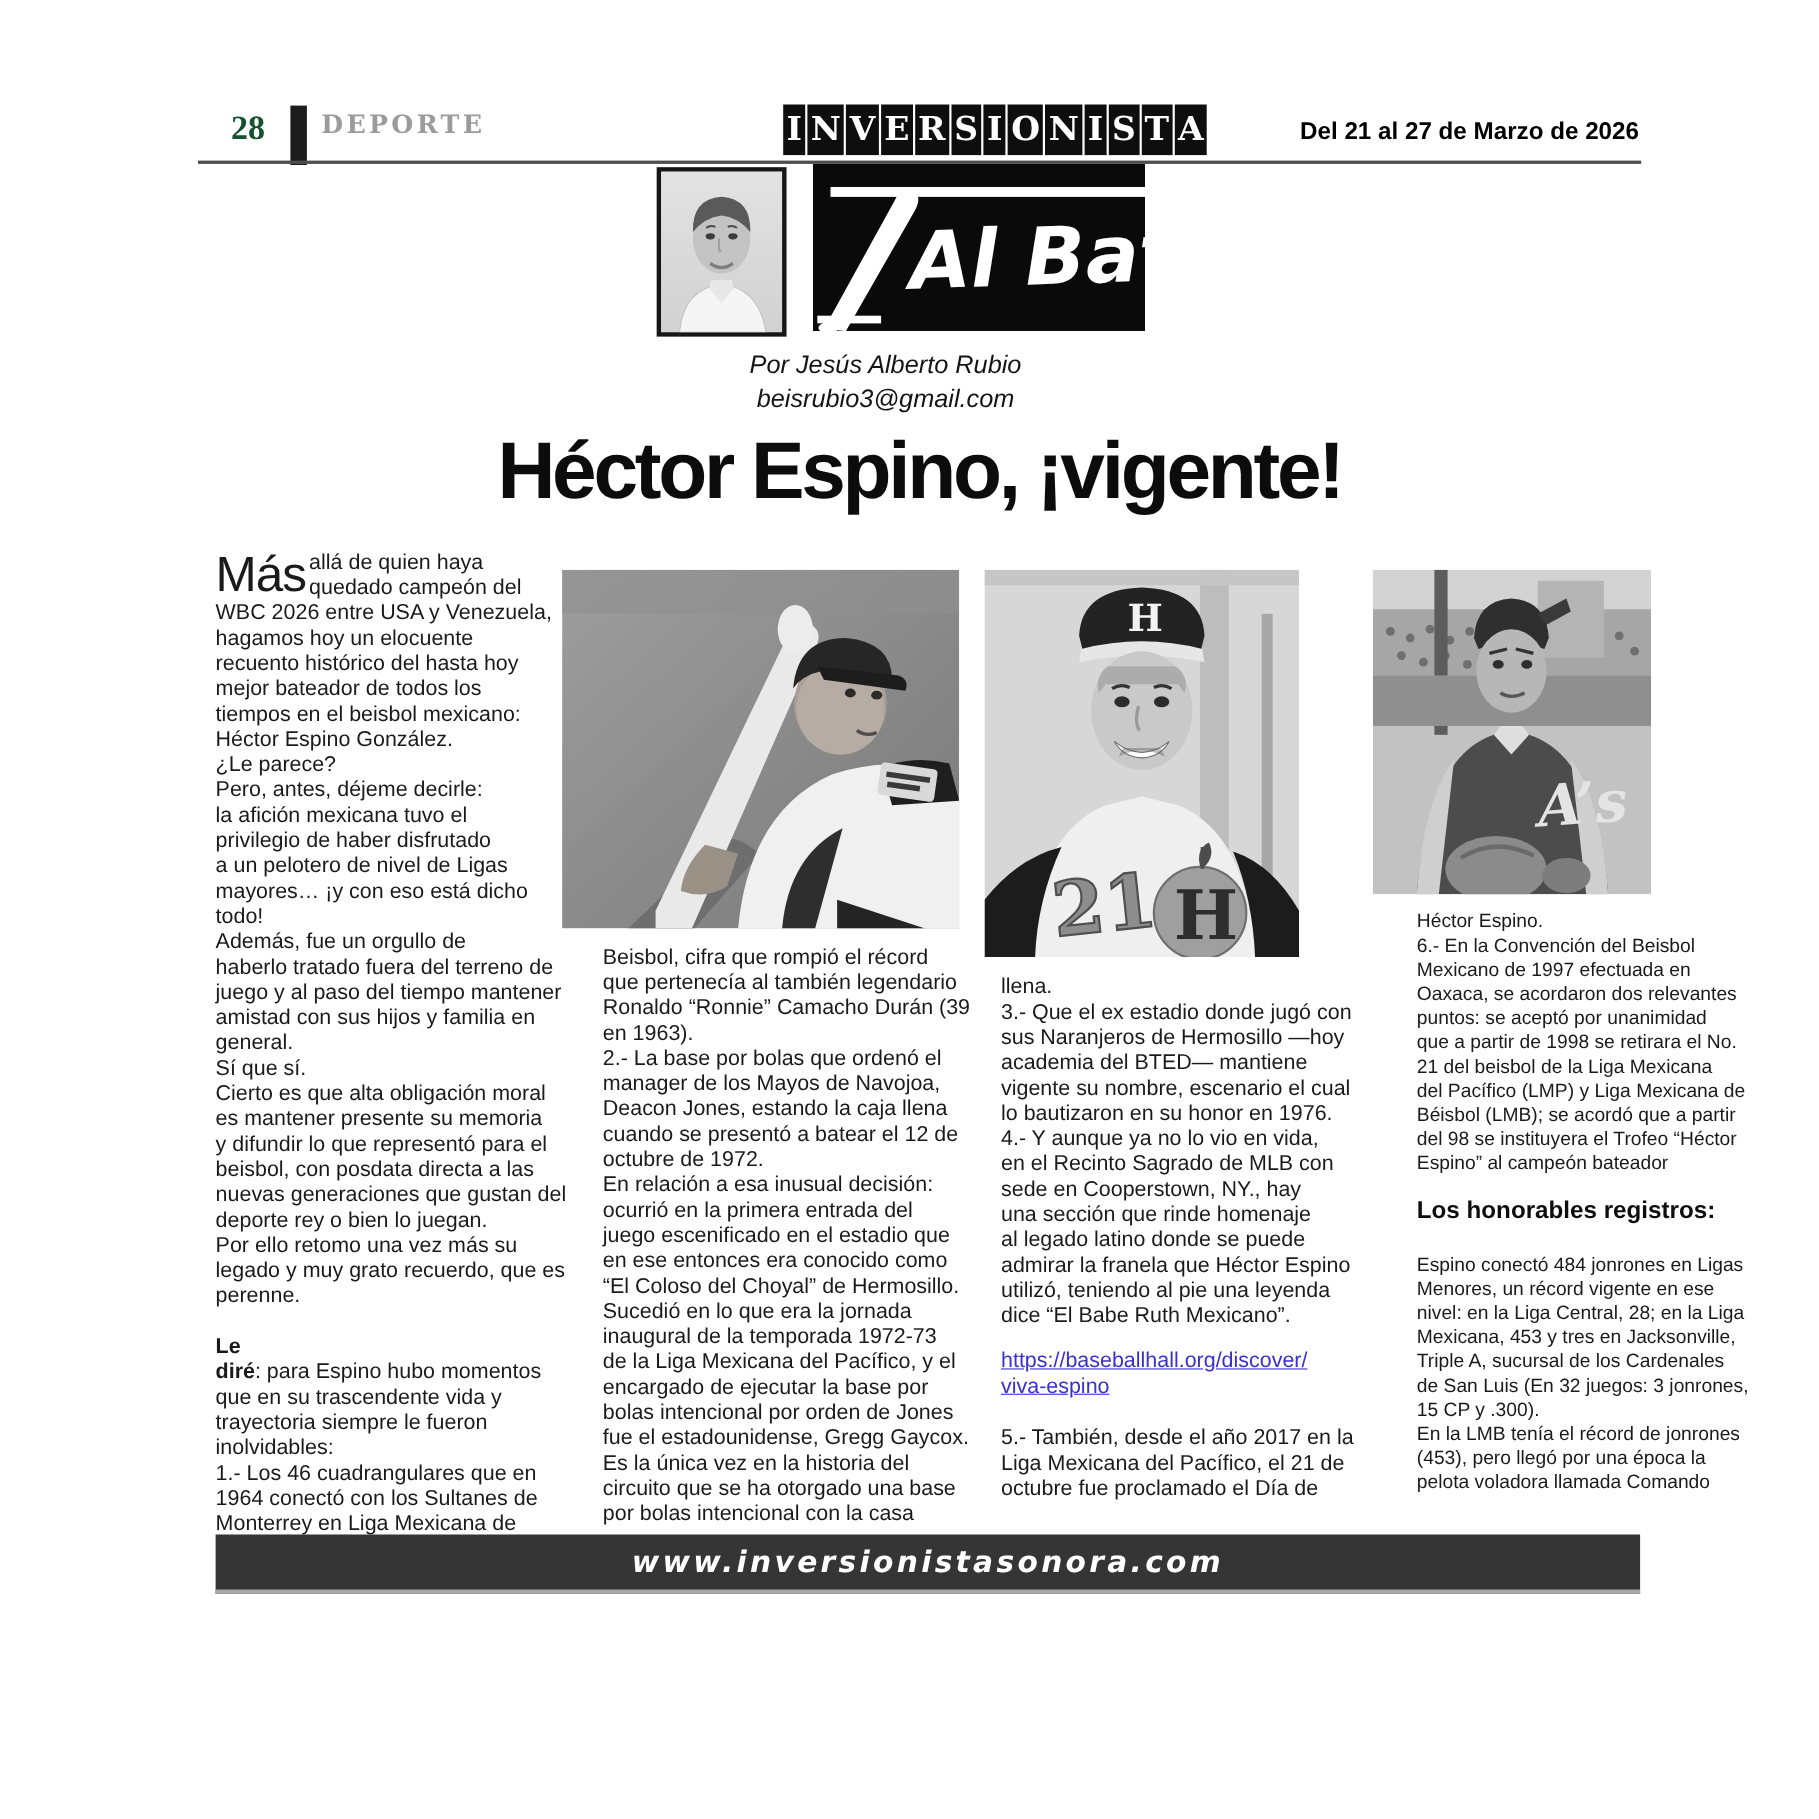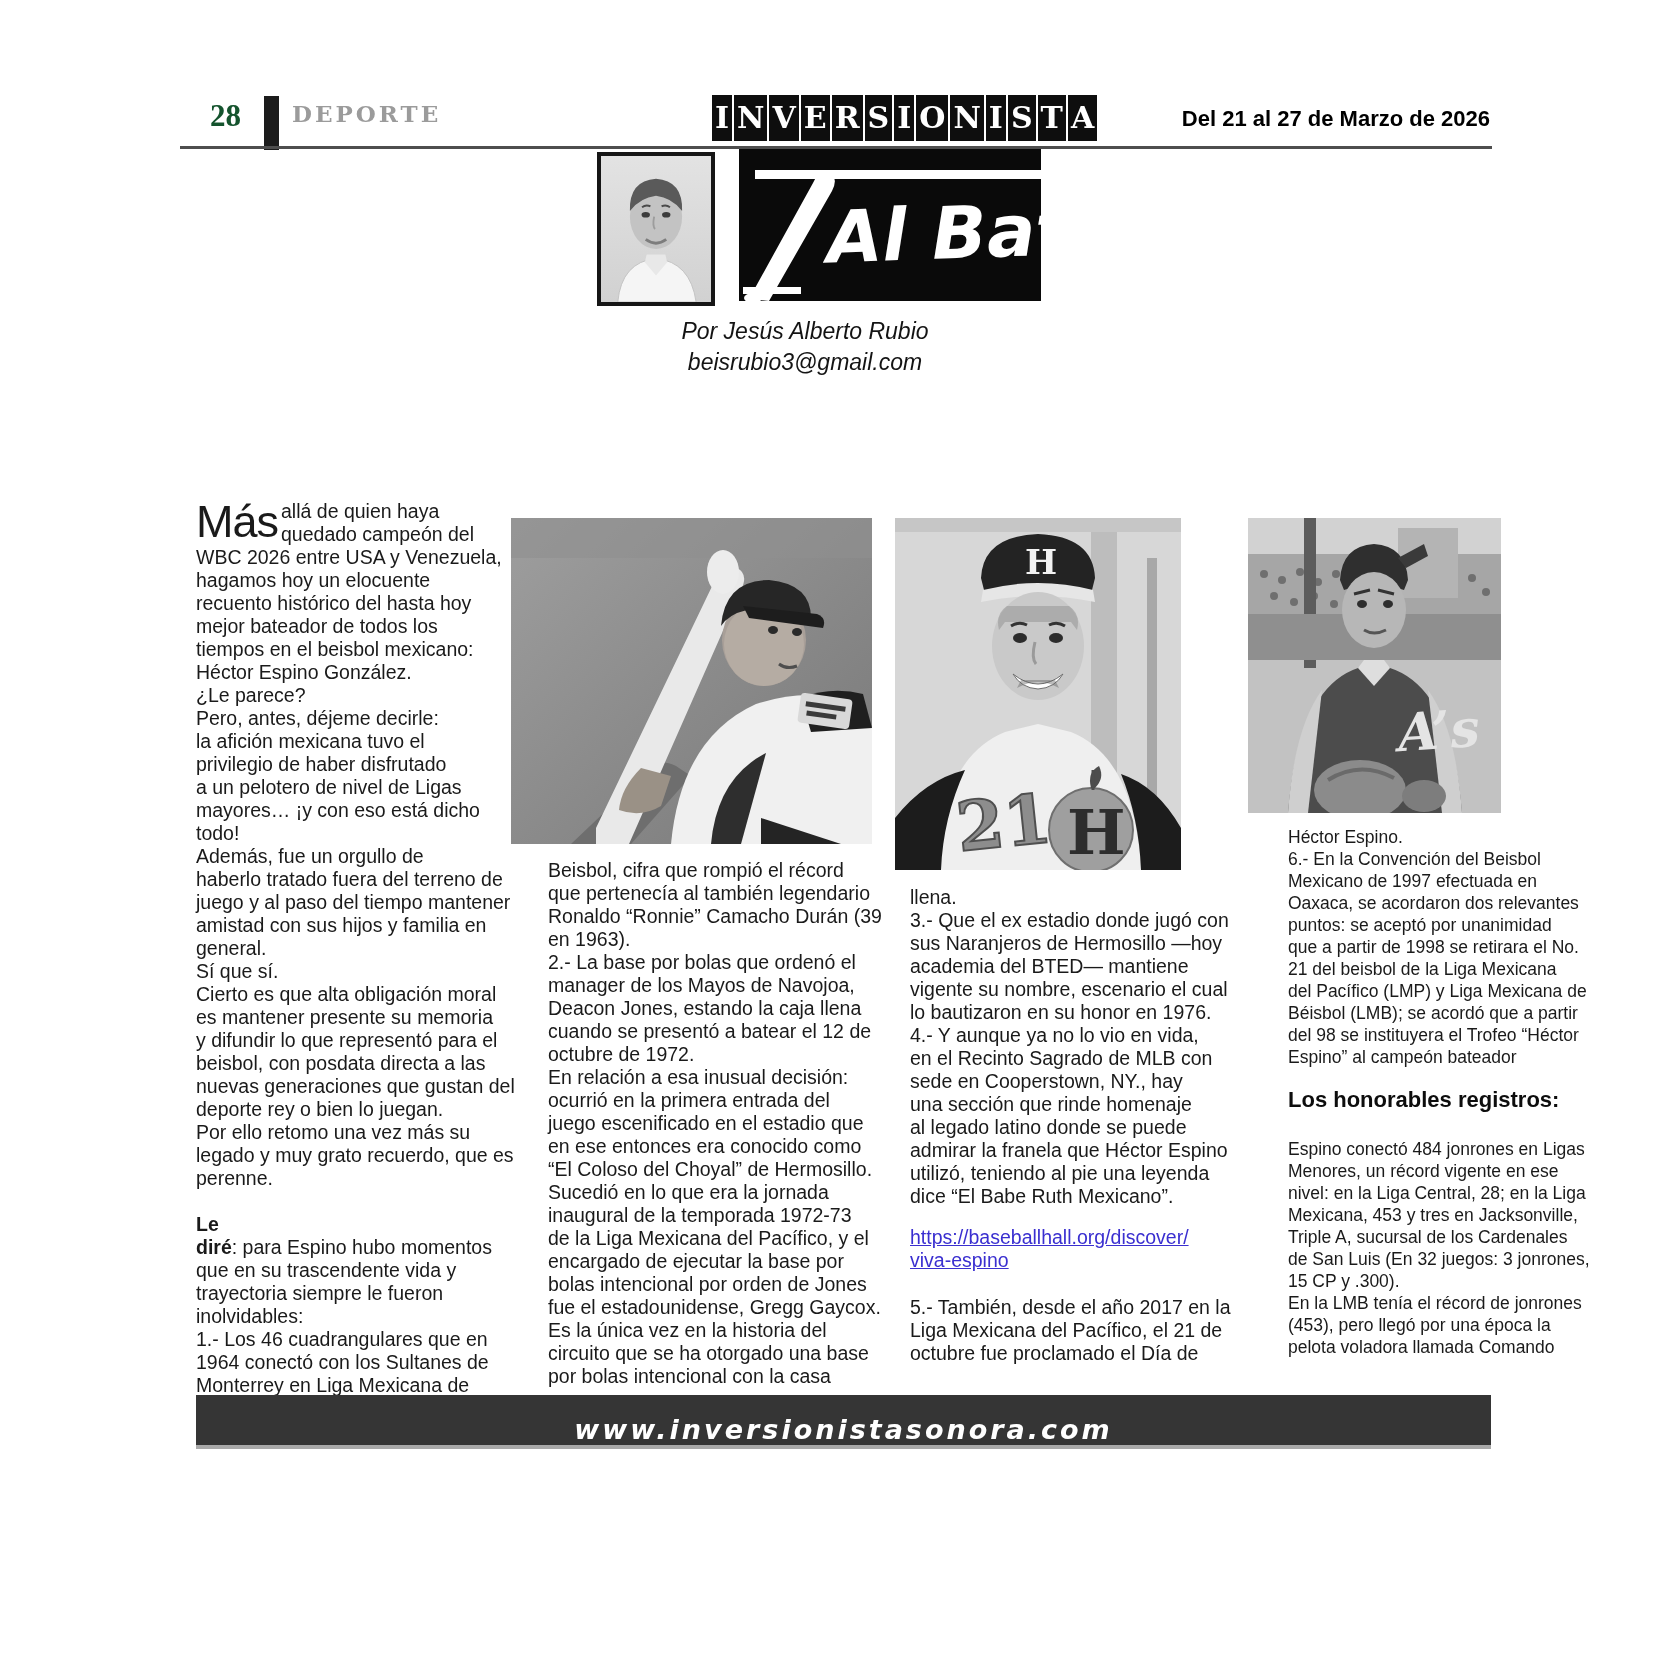--- a/index.html
+++ b/index.html
@@ -46,21 +46,21 @@
   .para{margin:0;}
   .gap23{margin-top:23px;}
   .gap18{margin-top:18px;}
   .gap24{margin-top:24px;}
   .bold{font-weight:bold;}
   .doclink{color:#3a2fd0;text-decoration:underline;display:inline-block;cursor:pointer;}
   .subhead{font-size:22px;font-weight:bold;color:#0d0d0d;line-height:28px;}
 
   
   .footer-bar{left:196px;top:1395px;width:1295px;height:50px;background:#353535;
-              border-bottom:4px solid #a9a9a9;display:flex;align-items:flex-end;justify-content:center;}
+              border-bottom:4px solid #a9a9a9;display:flex;align-items:center;justify-content:center;}
   .footer-url{font-family:"DejaVu Sans",sans-serif;font-style:italic;font-weight:bold;
               font-size:27px;letter-spacing:3px;color:#ffffff;}
 </style>
 </head>
 <body>
 
 <div class="page">
 
   <div class="abs pagenum">28</div>
   <div class="abs sectionbar"></div>
@@ -117,20 +117,21 @@
       </g>
       <text x="88" y="110" font-family="DejaVu Sans, sans-serif" font-size="72" font-weight="bold" font-style="italic" fill="#ffffff" transform="rotate(-2 190 100)">Al Bat</text>
     </svg>
   </div>
 
   <div class="abs byline-wrap">
     <div>Por Jesús Alberto Rubio</div>
     <div>beisrubio3@gmail.com</div>
   </div>
 
+  <div class="abs headline">Héctor Espino, ¡vigente!</div>
 
   <div class="abs photo1">
     <svg viewBox="0 0 361 326" preserveAspectRatio="none">
       <defs>
           <linearGradient id="g1" x1="0" y1="0" x2="1" y2="1">
         <stop offset="0" stop-color="#9e9e9e"></stop>
             <stop offset="1" stop-color="#787878"></stop>
           </linearGradient>
         </defs>
       <rect width="361" height="326" fill="url(#g1)"></rect>

